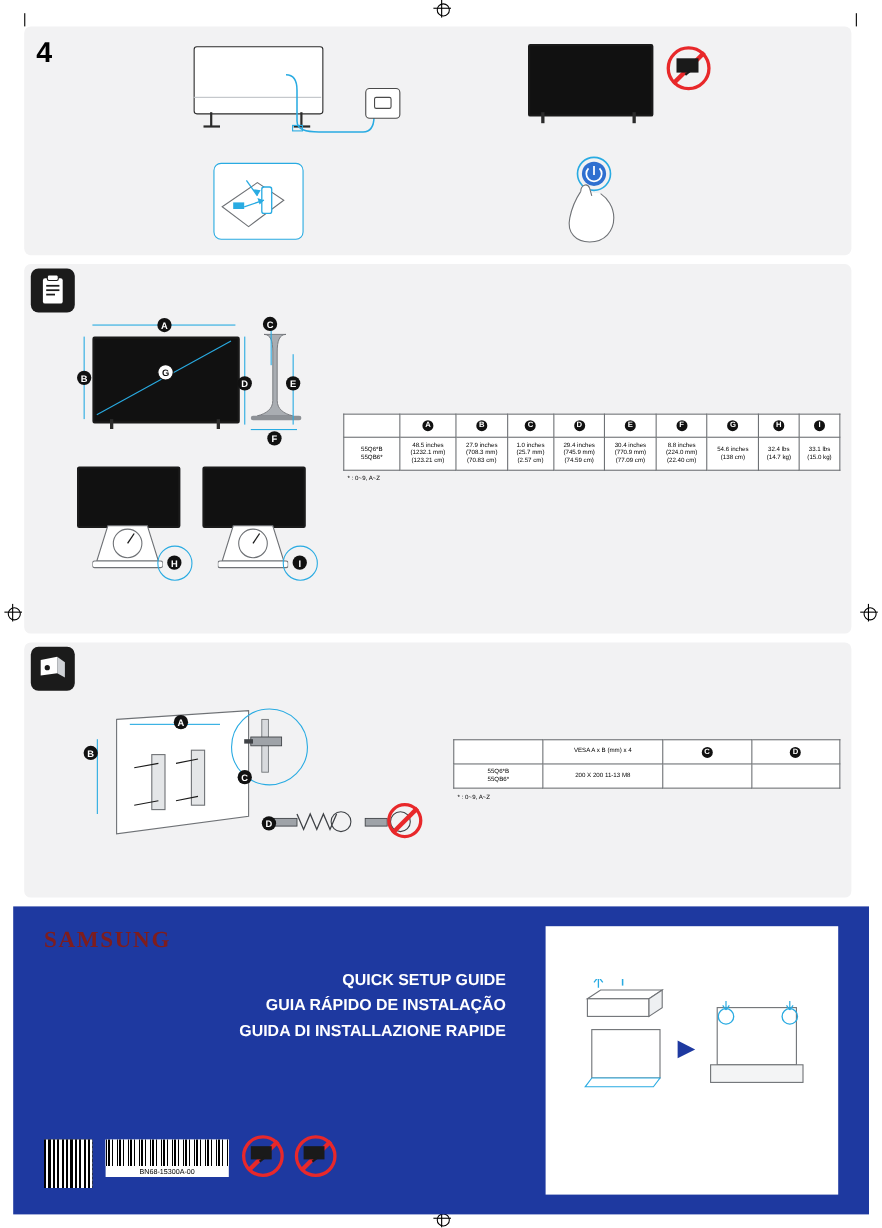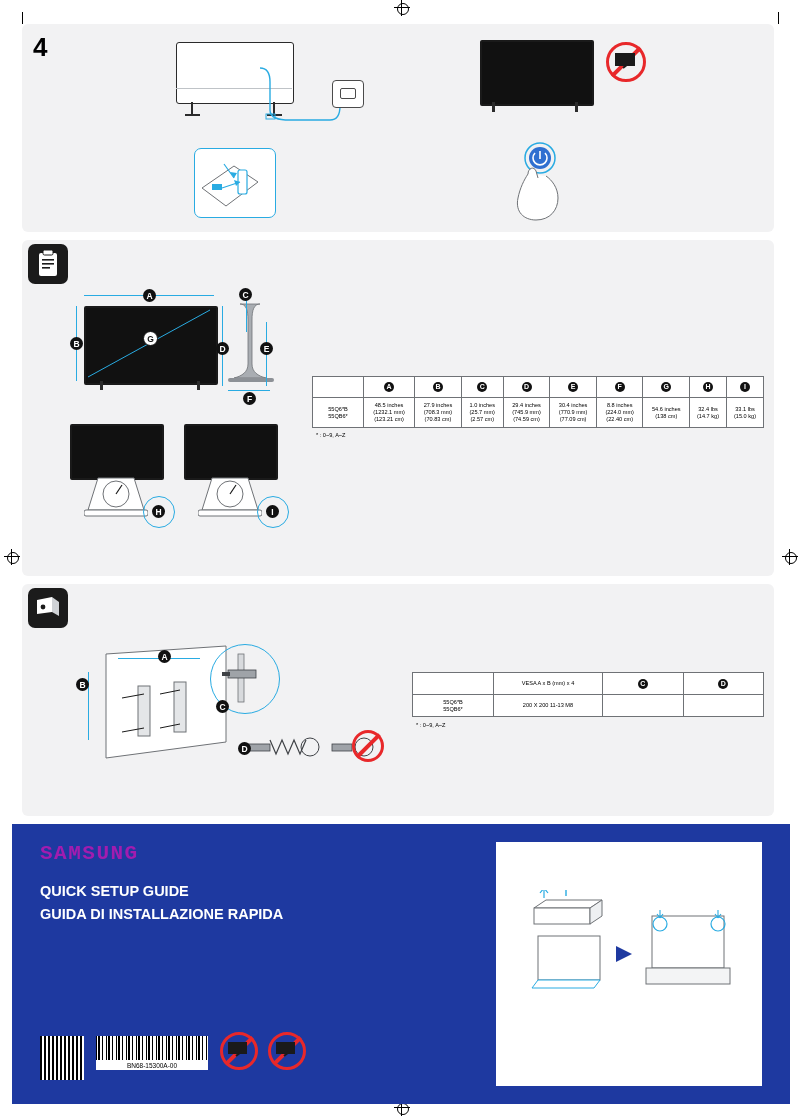--- a/index.html
+++ b/index.html
@@ -40,23 +40,23 @@
 
   
   table.spec{position:absolute;border-collapse:collapse;background:#fff;}
   table.spec td,table.spec th{border:0.8px solid #6f7276;text-align:center;vertical-align:middle;font-size:5.6px;line-height:1.25;padding:2px 1px;font-weight:normal;}
   table.spec thead td{background:#ffffff;height:16px;}
   .hdrdot{display:inline-block;width:10px;height:10px;border-radius:50%;background:#111;color:#fff;font-size:7px;line-height:10px;font-weight:bold;}
   .footnote{position:absolute;font-size:5.6px;}
 
   
   .cover{position:absolute;background:#1e39a0;}
-  .samsung-logo{position:absolute;color:#a21caf;font-size:21px;font-weight:bold;letter-spacing:1.5px;font-family:Liberation Mono, monospace;}
+  .samsung-logo{position:absolute;color:#7f1d1d;font-size:21px;font-weight:bold;letter-spacing:1.5px;font-family:Liberation Serif, serif;}
   .titles{position:absolute;color:#fff;}
-  .titles div{font-size:14.5px;font-weight:bold;line-height:1.62;font-family:"Liberation Sans",sans-serif;}
+  .titles div{font-size:14.5px;font-weight:bold;line-height:1.62;font-family:"Liberation Sans",sans-serif;text-align:right;}
   .whitebox{position:absolute;background:#fff;}
 
   .qr{position:absolute;background:
      repeating-linear-gradient(90deg,#000 0 2px,#fff 2px 4px),
      repeating-linear-gradient(0deg,#000 0 2px,transparent 2px 4px);
      background-color:#fff;}
   .barcode{position:absolute;background:#fff;}
   .barcode .bars{position:absolute;left:0;top:0;right:0;height:24px;
      background:repeating-linear-gradient(90deg,#000 0 1px,#fff 1px 2px,#000 2px 4px,#fff 4px 6px,#000 6px 7px,#fff 7px 10px);}
   .barcode .code{position:absolute;left:0;right:0;bottom:1px;text-align:center;font-size:6.5px;font-family:"Liberation Sans",sans-serif;}
@@ -324,21 +324,22 @@
       </tr>
     </tbody>
   </table>
   <div class="footnote" style="left:416px;top:722px;">* : 0~9, A~Z</div>
 
   <div class="cover" style="left:12px;top:824px;width:778px;height:280px;"></div>
   <div class="samsung-logo" style="left:40px;top:842px;">SAMSUNG</div>
 
   <div class="titles" style="left:40px;top:880px;width:420px;">
     <div>QUICK SETUP GUIDE</div>
-    <div>GUIDA DI INSTALLAZIONE RAPIDA</div>
+    <div>GUIA RÁPIDO DE INSTALAÇÃO</div>
+    <div>GUIDA DI INSTALLAZIONE RAPIDE</div>
   </div>
 
   <div class="qr" style="left:40px;top:1036px;width:44px;height:44px;"></div>
   <div class="barcode" style="left:96px;top:1036px;width:112px;height:34px;">
     <div class="bars"></div>
     <div class="code">BN68-15300A-00</div>
   </div>
 
   <div class="nosign" style="left:220px;top:1032px;width:38px;height:38px;">
     <div class="slash" style="width:38px;margin-left:-19px;margin-top:-2px;transform:rotate(-45deg);"></div>

